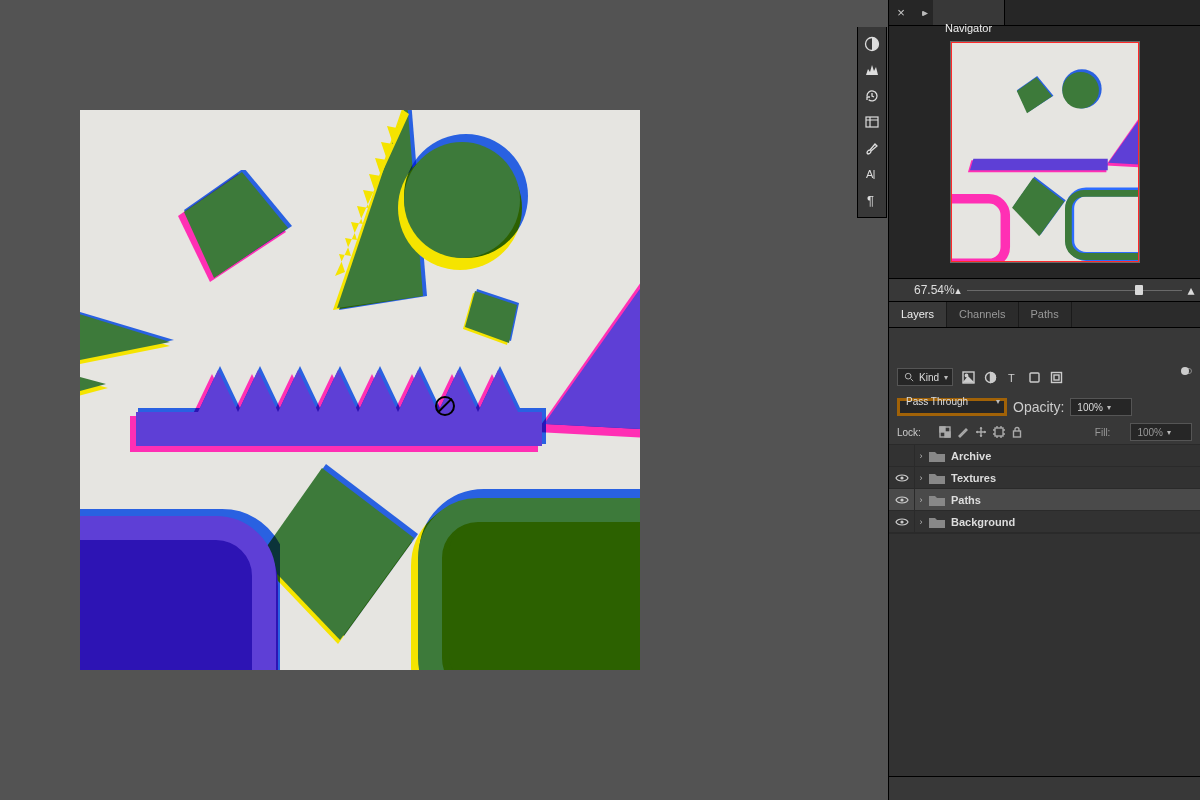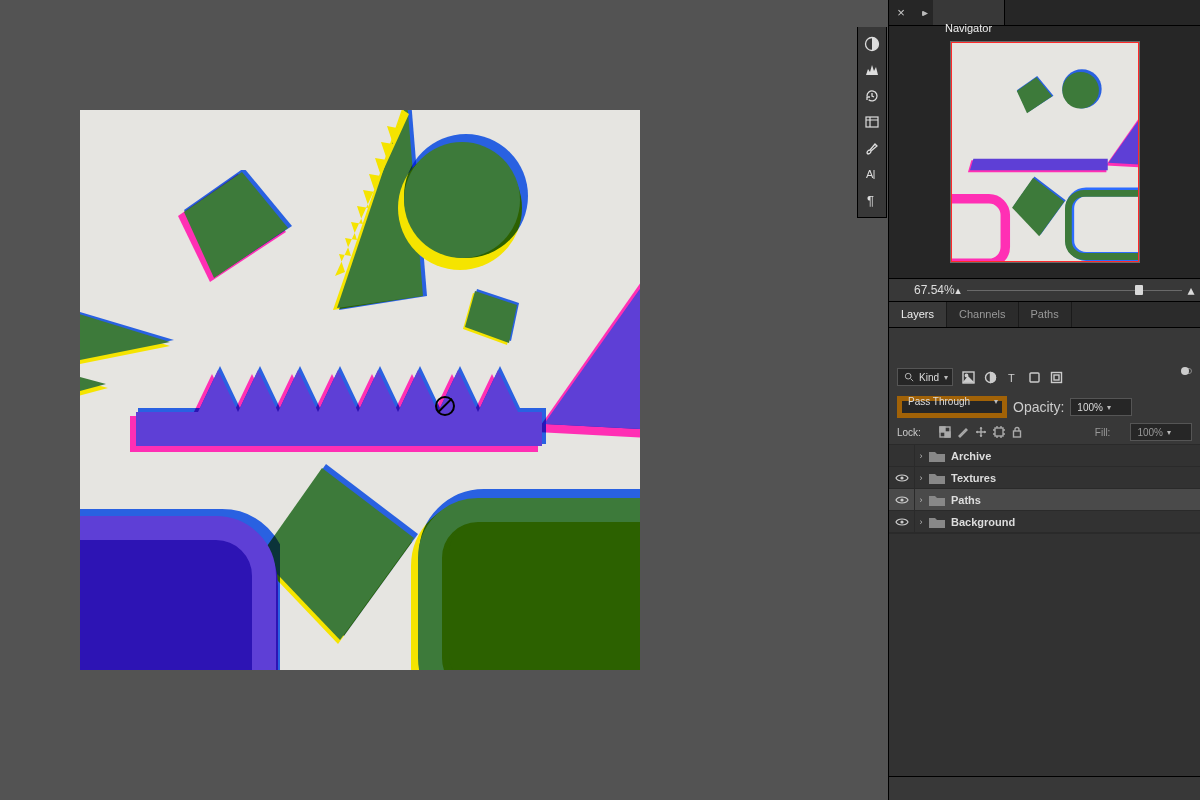--- a/index.html
+++ b/index.html
@@ -52,21 +52,21 @@
   .filter-dd { height:18px; background:#262626; border:1px solid #555; display:flex; align-items:center; padding:0 4px 0 6px; gap:5px; color:#ddd; font-size:10px; }
   .filter-dd .mag { width:10px; height:10px; }
   .filter-dd .chev { font-size:8px; color:#bbb; }
   .filter-icons { display:flex; gap:4px; }
   .filter-icons .fi { width:18px; height:18px; display:flex; align-items:center; justify-content:center; }
   .filter-icons svg { width:13px; height:13px; stroke:#ccc; fill:none; stroke-width:1.4; }
   .pill-dot { width:10px; height:6px; border:1px solid #888; border-radius:3px; margin-left:auto; position:relative; }
   .pill-dot::after { content:""; position:absolute; left:-2px; top:-2px; width:8px; height:8px; background:#ccc; border-radius:50%; }
 
   .row2 { display:flex; align-items:center; gap:6px; height:26px; }
-  .blend-dd { width:110px; height:18px; background:#262626; border:5px solid #a16207; display:flex; align-items:center; padding:0 4px 12px 6px; justify-content:space-between; font-size:10px; }
+  .blend-dd { width:110px; height:18px; background:#262626; border:3px solid #a16207; display:flex; align-items:center; padding:0 4px 12px 6px; justify-content:space-between; font-size:10px; }
   .op-label { font-size:14px; color:#ccc;text-align:center; }
   .op-dd { height:18px; background:#262626; border:1px solid #555; display:flex; align-items:center; padding:0 20px 0 6px; gap:4px; font-size:10px; }
 
   .row3 { display:flex; align-items:center; gap:5px; height:24px; font-size:10px; color:#999; }
   .lock-label { color:#ccc; margin-right:12px; }
   .lock-icons { display:flex; gap:4px; }
   .lock-icons .li { width:14px; height:14px; display:flex; align-items:center; justify-content:center; }
   .lock-icons svg { width:12px; height:12px; stroke:#aaa; fill:none; stroke-width:1.4; }
   .fill-box { margin-left:auto; display:flex; align-items:center; gap:20px; }
 

